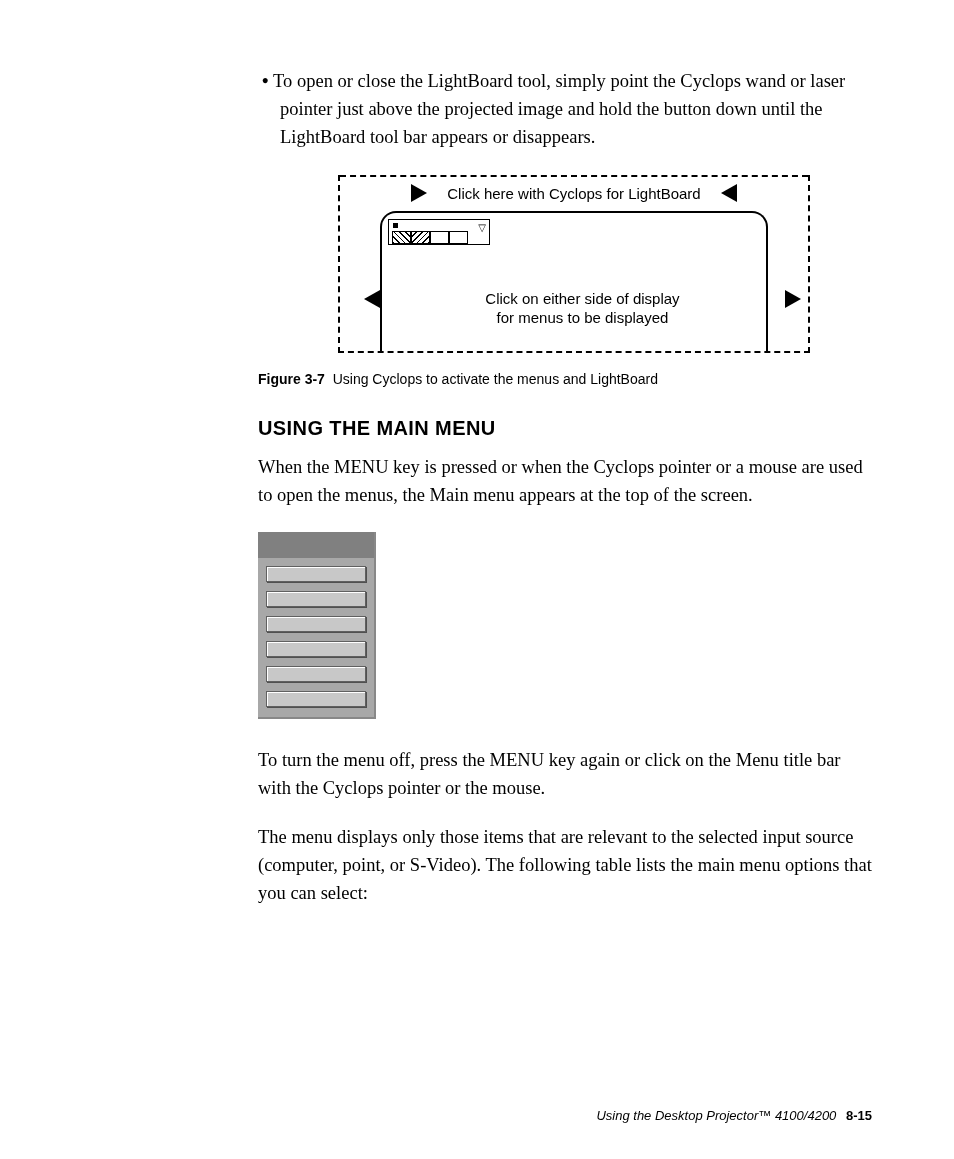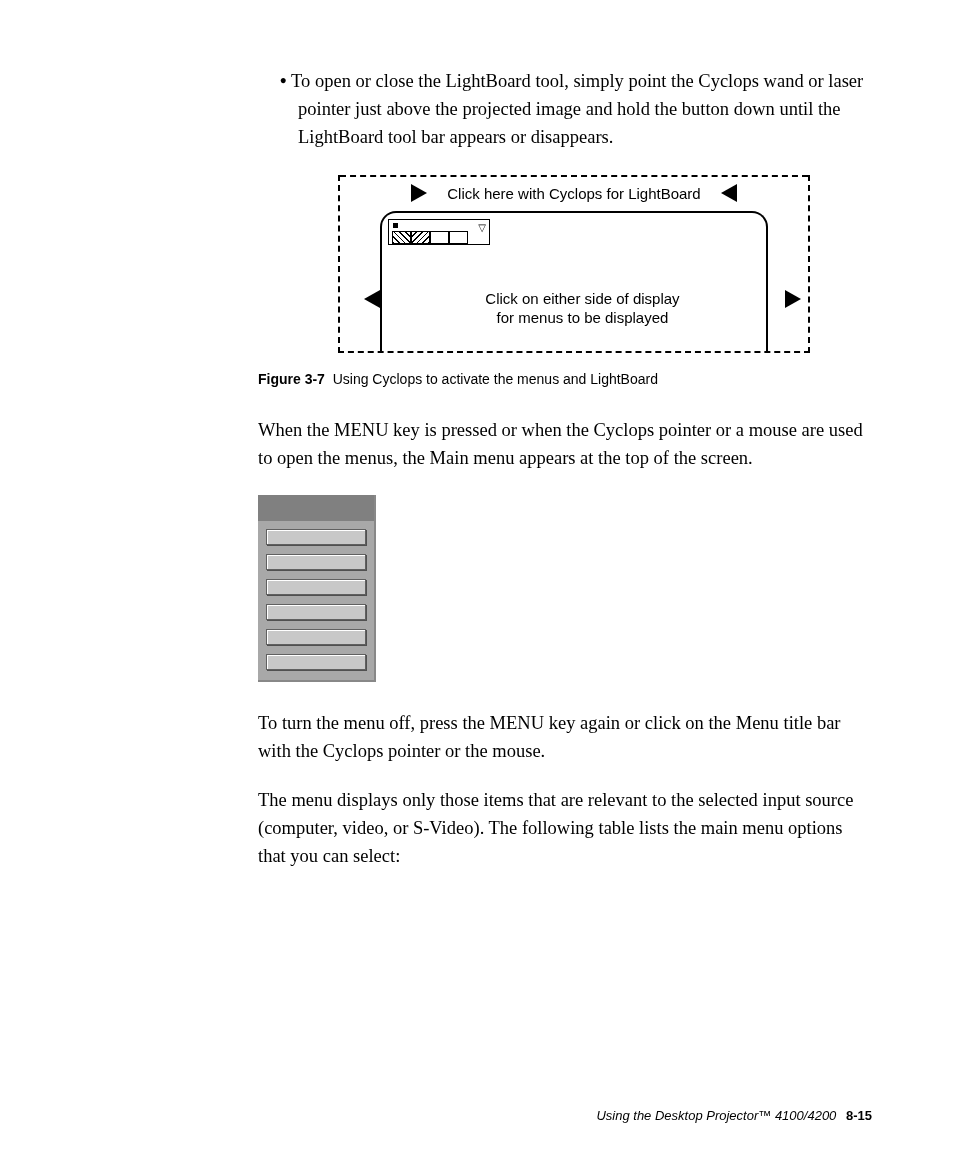--- a/index.html
+++ b/index.html
@@ -11,21 +11,21 @@
     color: #000;
     position: relative;
   }
   .page {
     padding: 68px 82px 0 258px;
   }
   .bullet-para {
     font-size: 18.5px;
     line-height: 1.5;
     margin-bottom: 24px;
-    margin-left: 40px;
+    margin-left: 22px;
     text-indent: -18px;
   }
   .bullet-para::before {
     content: "• ";
     font-weight: bold;
   }
   .fig37 {
     margin: 0 0 18px 80px;
     width: 472px;
     position: relative;
@@ -208,40 +208,41 @@
         </div>
         <div class="tri-right"></div>
       </div>
     </div>
   </div>
 
   <p class="caption">
     <b>Figure 3-7</b>&nbsp;&nbsp;<span>Using Cyclops to activate the menus and LightBoard</span>
   </p>
 
+  <h2 class="heading">USING THE MAIN MENU</h2>
 
   <p class="body-para">When the MENU key is pressed or when the Cyclops pointer or a mouse are used to open the menus, the Main menu appears at the top of the screen.</p>
 
   <div class="fig38">
     <div class="fig38-outer">
       <div class="fig38-header"></div>
       <div class="fig38-body" id="fig38-body">
           <div class="fig38-item"></div>
           <div class="fig38-item"></div>
           <div class="fig38-item"></div>
           <div class="fig38-item"></div>
           <div class="fig38-item"></div>
           <div class="fig38-item"></div>
         </div>
     </div>
   </div>
 
 
   <p class="body-para">To turn the menu off, press the MENU key again or click on the Menu title bar with the Cyclops pointer or the mouse.</p>
 
-  <p class="body-para">The menu displays only those items that are relevant to the selected input source (computer, video, or S-Video). The following table lists the main menu options that you can select:</p>
+  <p class="body-para">The menu displays only those items that are relevant to the selected input source (computer, point, or S-Video). The following table lists the main menu options that you can select:</p>
 
 </div>
 
 <div class="footer">
   <span class="title">Using the Desktop Projector™ 4100/4200</span>
   <span class="pg">8-15</span>
 </div>
 
 </body></html>

